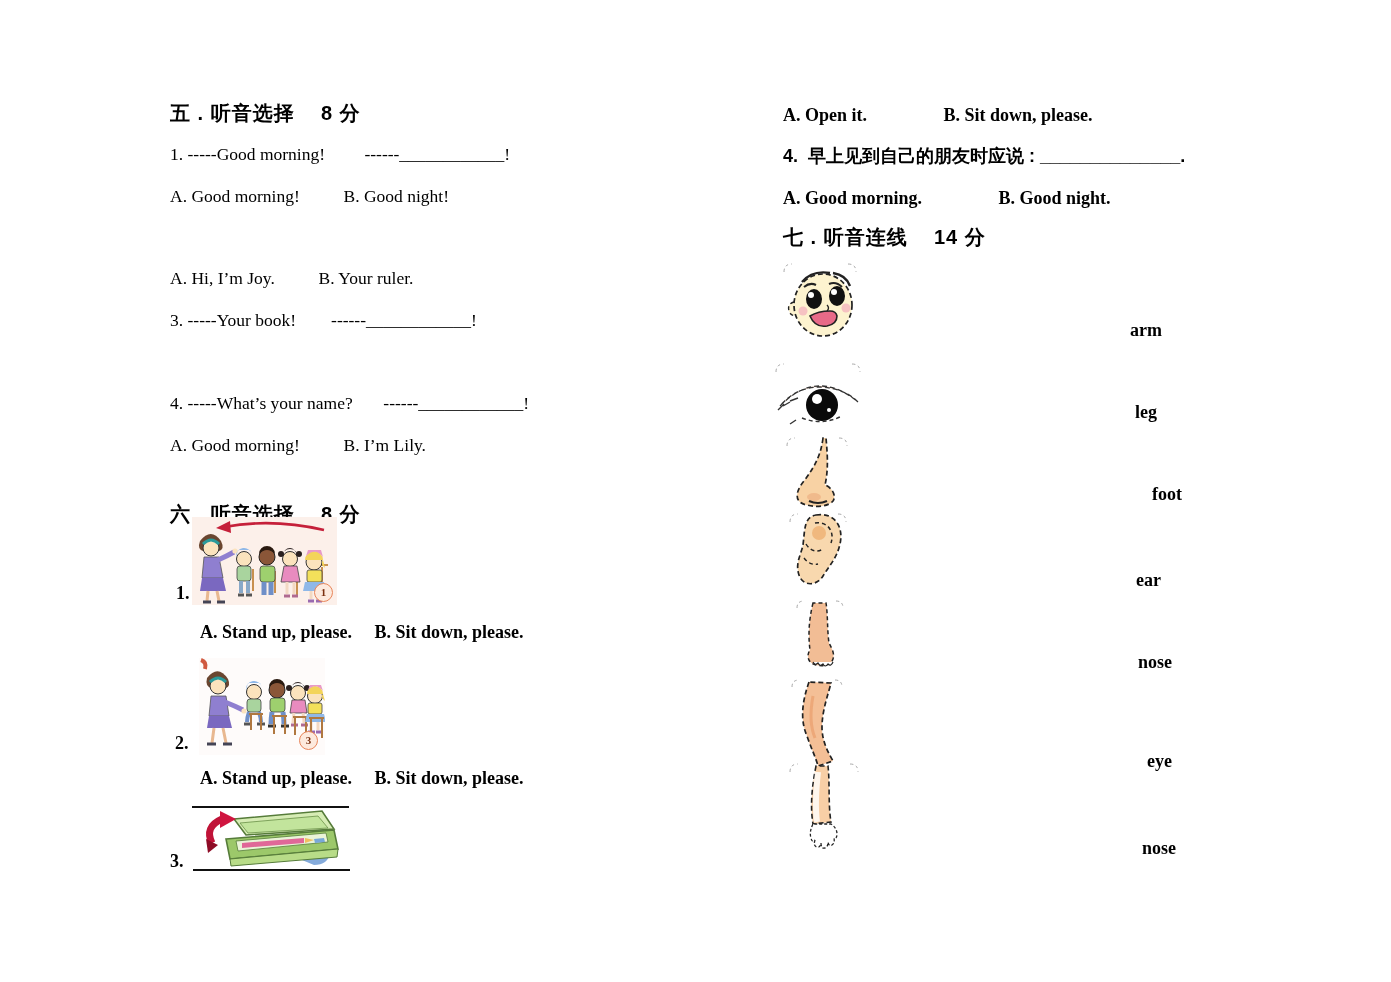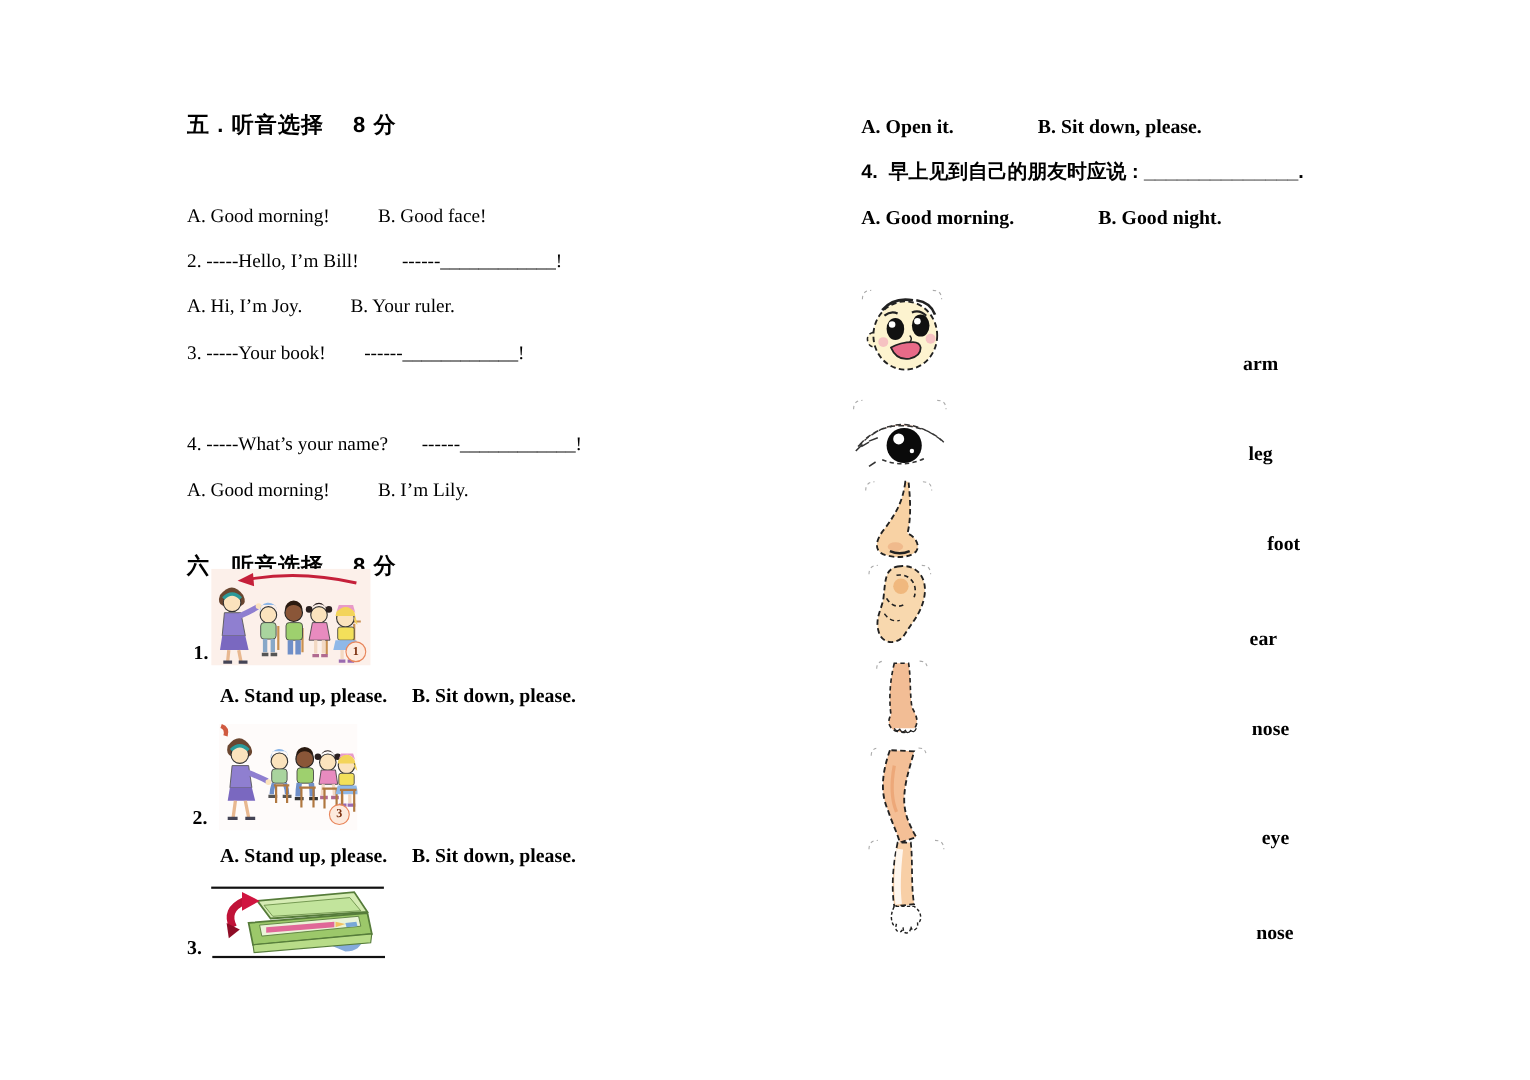--- a/index.html
+++ b/index.html
@@ -24,22 +24,22 @@
   }
   .rule { position:absolute; height:2px; background:#111; }
 </style>
 </head>
 <body>
 
 <div class="page">
 
   <div class="abs heading" style="left:170px; top:100px;">五 . 听音选择    8 分</div>
 
-  <div class="abs line" style="left:170px; top:185px;">A. Good morning!          B. Good face!</div>
-  <div class="abs line" style="left:170px; top:226px;">2. -----Hello, I’m Bill!         ------____________!</div>
+  <div class="abs line" style="left:170px; top:143px;">1. -----Good morning!         ------____________!</div>
+  <div class="abs line" style="left:170px; top:185px;">A. Good morning!          B. Good night!</div>
   <div class="abs line" style="left:170px; top:267px;">A. Hi, I’m Joy.          B. Your ruler.</div>
   <div class="abs line" style="left:170px; top:309px;">3. -----Your book!        ------____________!</div>
   <div class="abs line" style="left:170px; top:392px;">4. -----What’s your name?       ------____________!</div>
   <div class="abs line" style="left:170px; top:434px;">A. Good morning!          B. I’m Lily.</div>
 
   <div class="abs heading" style="left:170px; top:475px;margin-top:26px;">六 . 听音选择    8 分</div>
 
   <div class="imgbox" style="left:192px; top:517px; width:145px; height:88px;">
     <svg width="145" height="88" viewBox="0 0 145 88">
       <rect width="145" height="88" fill="#fcf0ea"></rect>
@@ -164,20 +164,21 @@
       <path d="M10,30 l12,6 -10,8 z" fill="#8e0c26"></path>
     </svg>
   </div>
   <div class="abs num" style="left:170px; top:851px;">3.</div>
   <div class="rule" style="left:193px; top:869px; width:157px;"></div>
 
   <div class="abs bline" style="left:783px; top:104px;">A. Open it.                 B. Sit down, please.</div>
   <div class="abs bline" style="left:783px; top:145px; font-family:'Liberation Sans',sans-serif;">4.  早上见到自己的朋友时应说 : ______________.</div>
   <div class="abs bline" style="left:783px; top:187px;">A. Good morning.                 B. Good night.</div>
 
+  <div class="abs heading" style="left:783px; top:224px;">七 . 听音连线    14 分</div>
 
   <div class="imgbox" style="left:780px; top:260px;">
     <svg width="80" height="85" viewBox="0 0 80 85">
       <path d="M4,12 Q4,4 12,4 M68,4 Q76,4 76,12" stroke="#aaa" fill="none" stroke-dasharray="3 3"></path>
       <path d="M14,42 q-7,2 -5,9 q2,6 9,4" fill="#fdf3cf" stroke="#222" stroke-width="1.4" stroke-dasharray="4 3"></path>
       <ellipse cx="43" cy="45" rx="29" ry="31" fill="#fdf3cf" stroke="#222" stroke-width="1.7" stroke-dasharray="5 3"></ellipse>
       <path d="M22,22 q10,-12 28,-9" fill="none" stroke="#222" stroke-width="2.4"></path>
       <path d="M53,13 q13,2 17,13" fill="none" stroke="#222" stroke-width="2.4"></path>
       <path d="M24,27 q6,-5 12,-2" stroke="#222" stroke-width="2" fill="none"></path>
       <path d="M49,24 q7,-3 13,3" stroke="#222" stroke-width="2" fill="none"></path>

